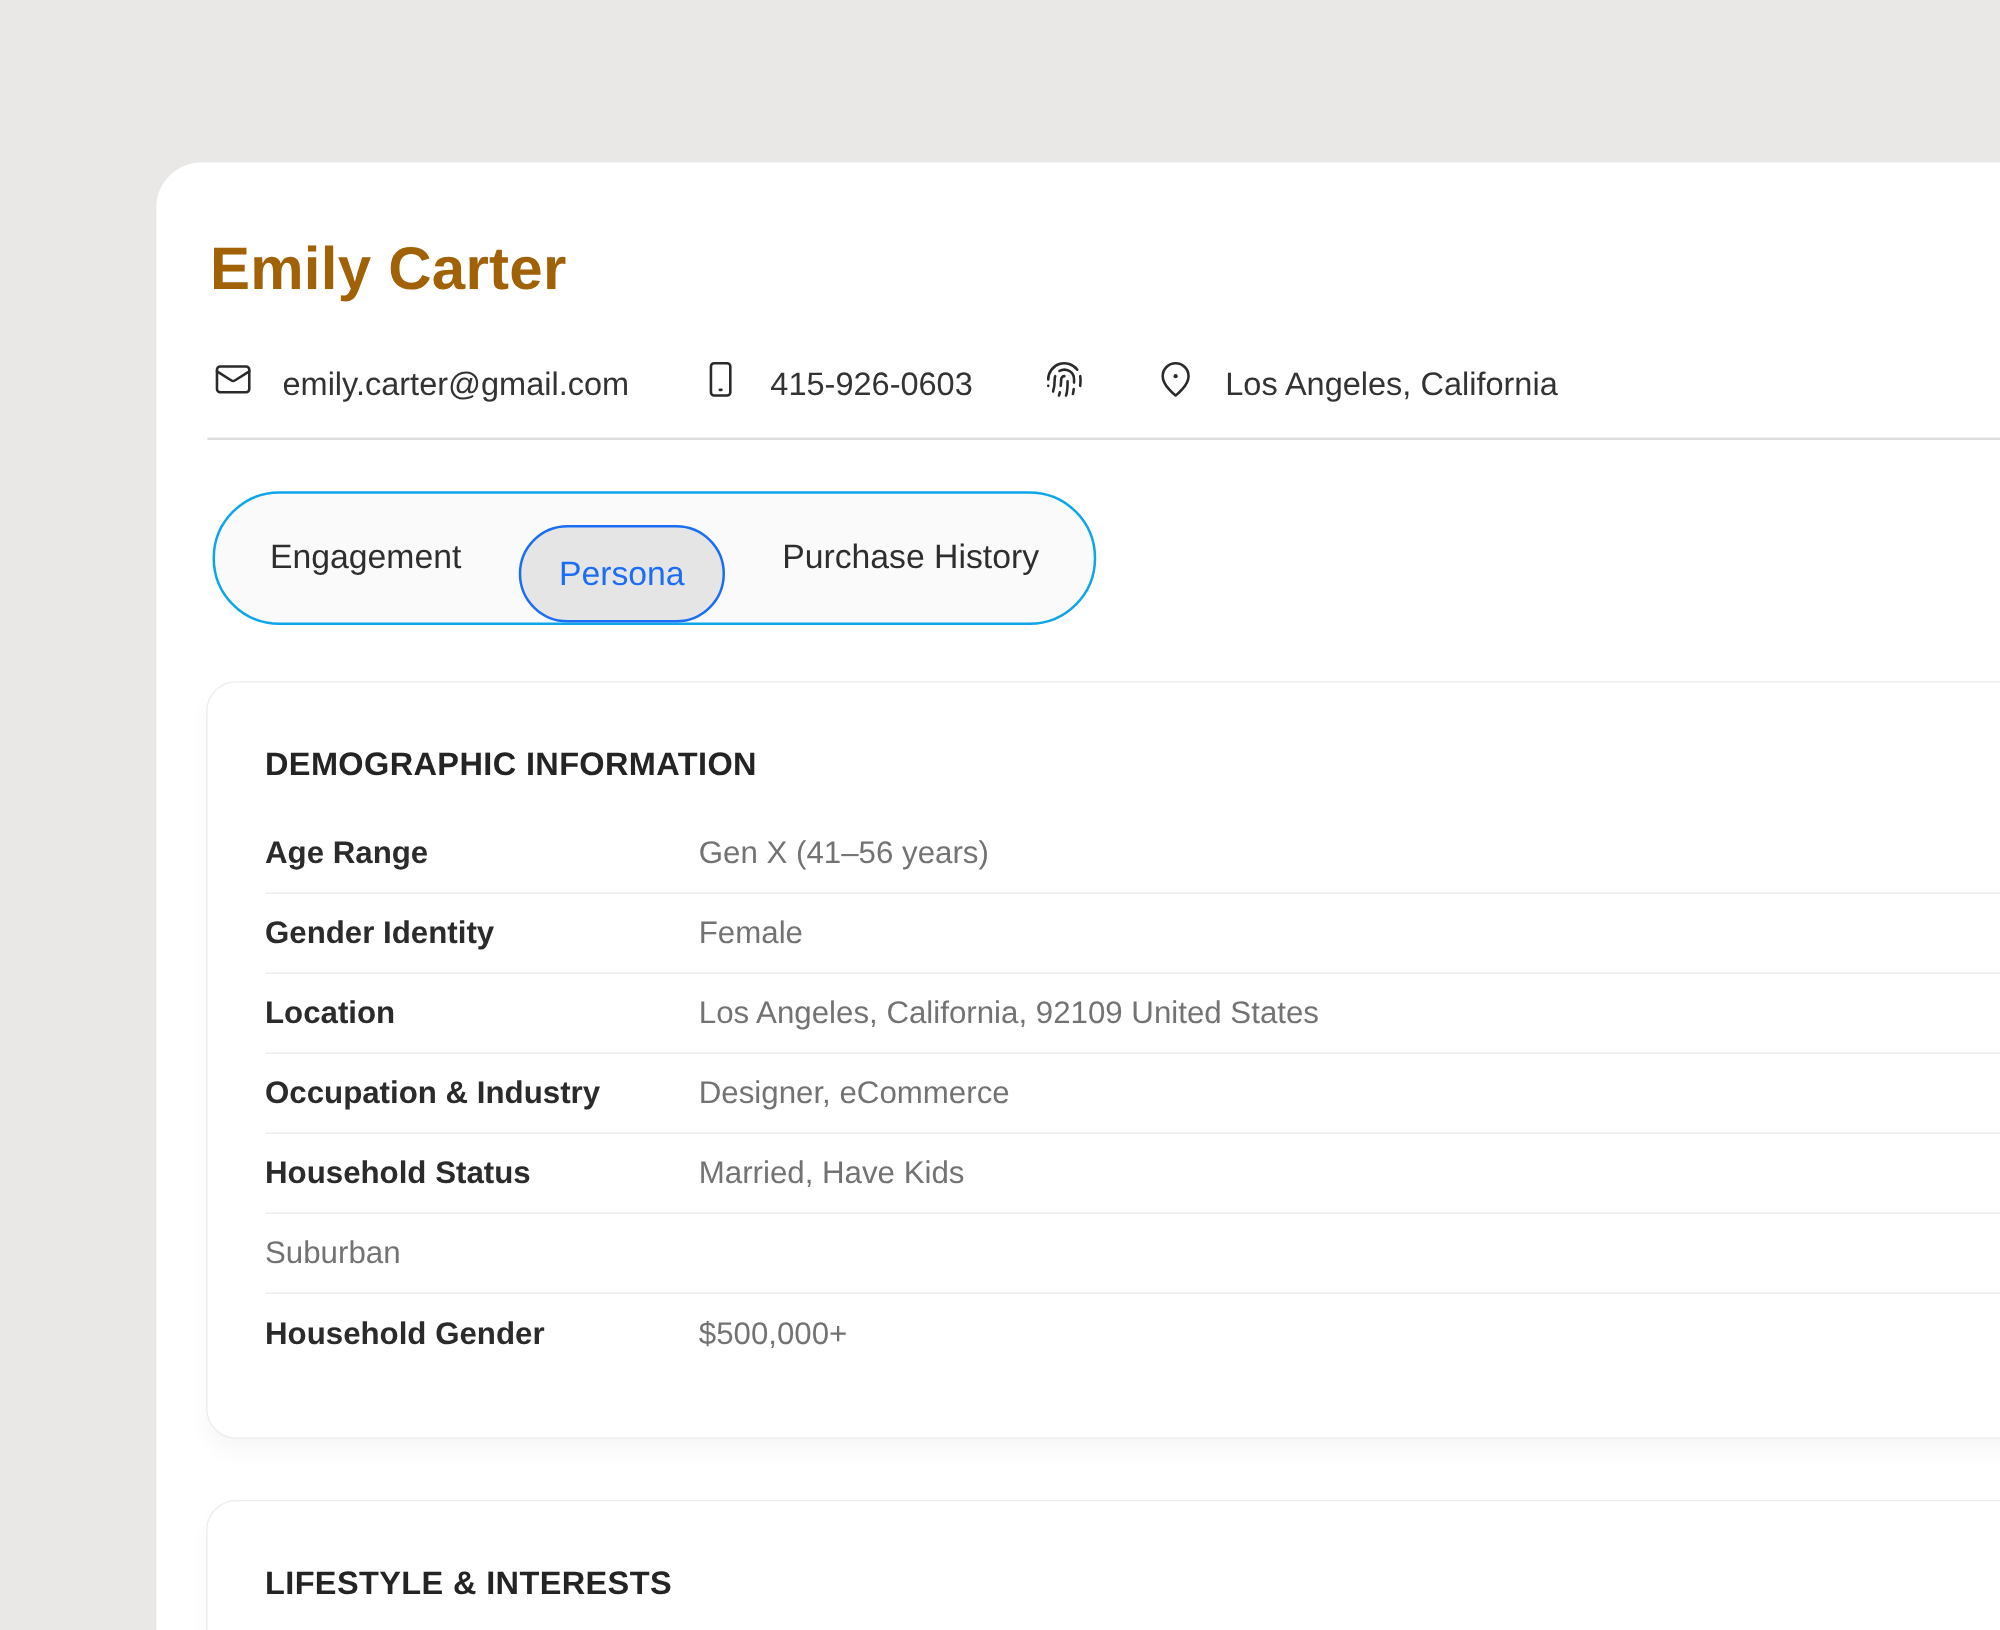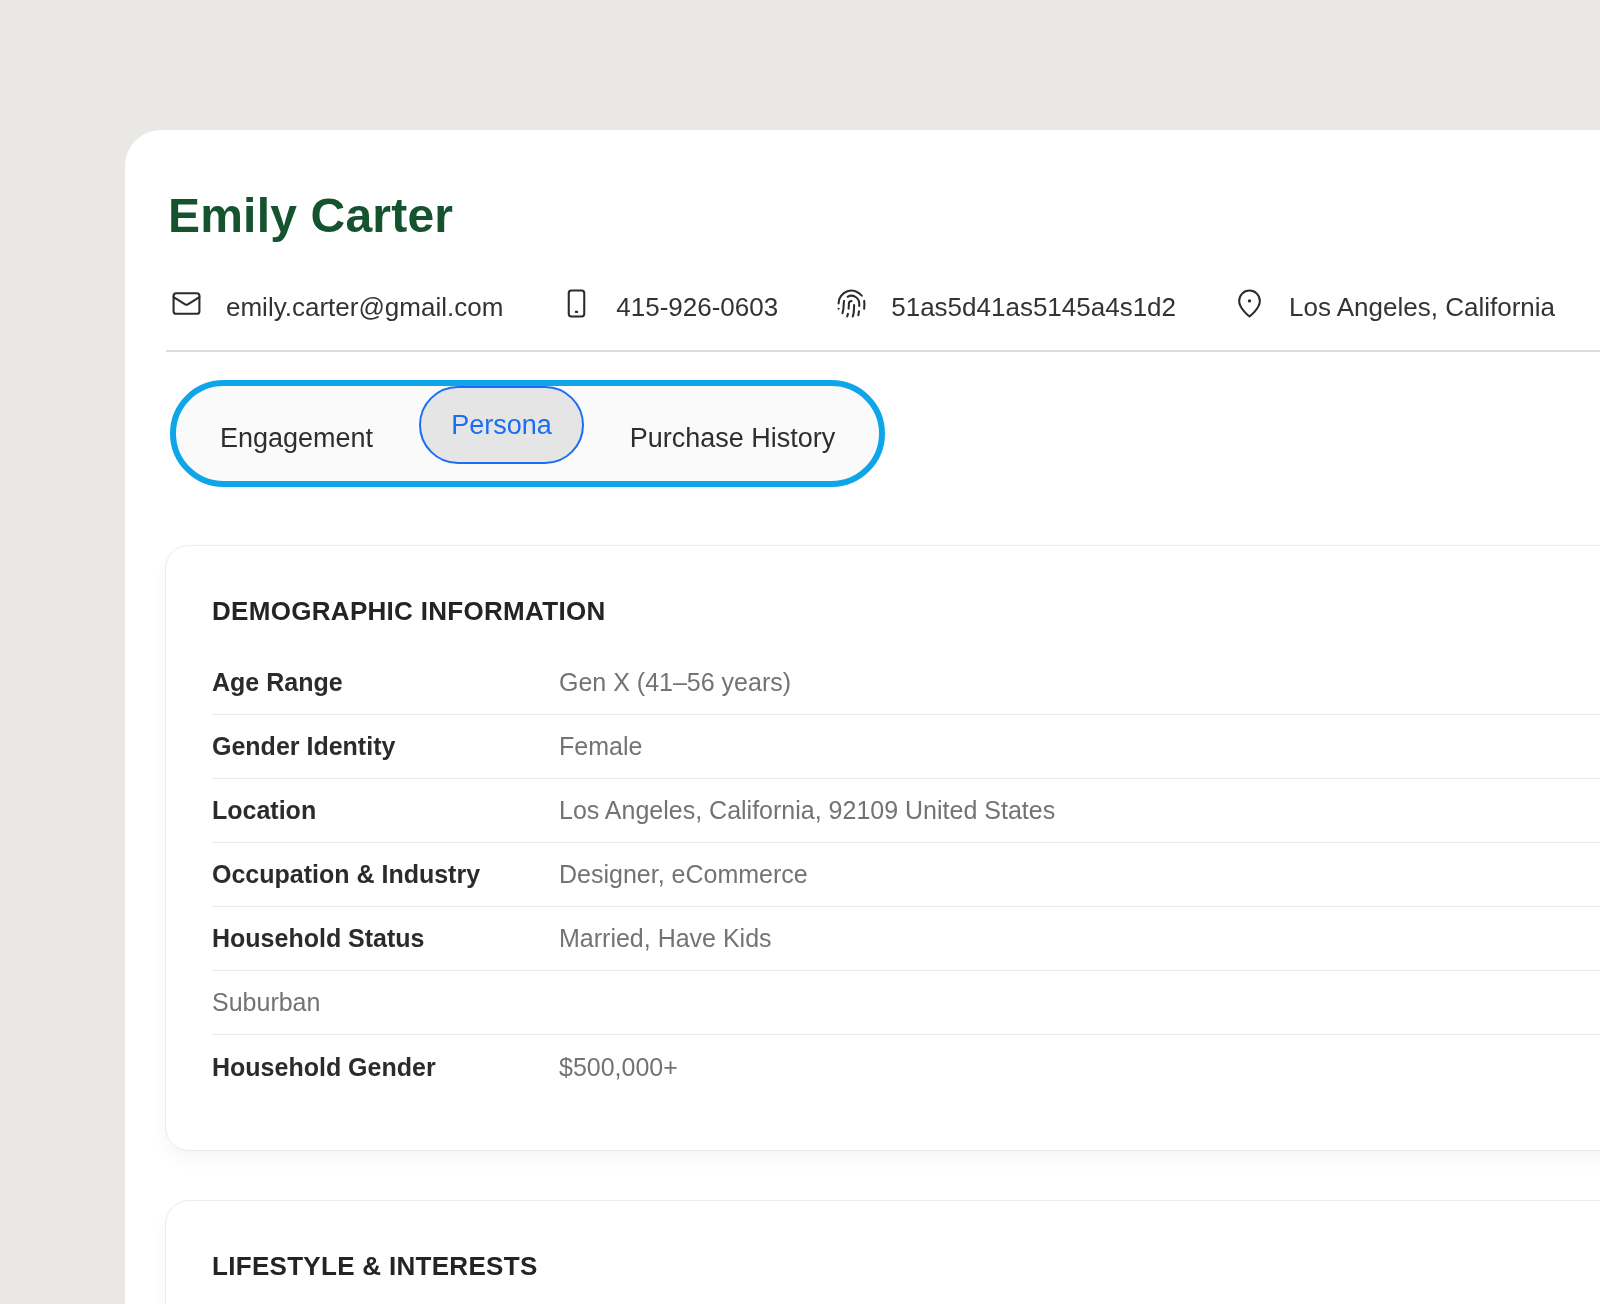--- a/index.html
+++ b/index.html
@@ -12,40 +12,40 @@
   .stage { position:relative; width:1600px; height:1304px; overflow:hidden; }
 
   .main-card {
     position:absolute; left:125px; top:130px;
     width:1530px; height:1320px;
     background:#ffffff; border-radius:36px;
   }
 
   .profile-name {
     position:absolute; left:43px; top:58px;
-    font-size:48px; font-weight:600; color:#14532d; letter-spacing:0.2px;
+    font-size:48px; font-weight:600; color:#a16207; letter-spacing:0.2px;
     white-space:nowrap;
   }
 
   .contact-row {
     position:absolute; left:46px; top:156px; height:42px;
     display:flex; align-items:center; gap:58px; white-space:nowrap;text-align:center;
   }
   .contact-item { display:flex; align-items:center; gap:24px; font-size:26px; color:#333; }
   .contact-item svg { width:31px; height:31px; stroke:#2b2b2b; fill:none; stroke-width:1.6; stroke-linecap:round; stroke-linejoin:round; flex:0 0 auto; }
 
   .header-divider {
     position:absolute; left:41px; top:220px; width:1489px; height:2px;
     background:#dcdcdc; border:none;
   }
 
   .tab-bar {
-    position:absolute; left:45px; top:250px; height:107px;
-    display:inline-flex; align-items:flex-start;
-    background:#fafafa; border:6px solid #0ea5e9; border-radius:54px;
+    position:absolute; left:45px; top:263px; height:107px;
+    display:inline-flex; align-items:flex-end;
+    background:#fafafa; border:2px solid #0ea5e9; border-radius:54px;
   }
   .tab {
     height:105px; display:flex; align-items:center; padding:0 44px;
     font-size:27px; color:#2e2e2e; cursor:pointer; background:transparent;
     border:none; font-family:inherit; white-space:nowrap;
   }
   .tab.active {
     height:78px; padding:0 30px; margin:0 2px;
     background:#e5e5e5; border:2px solid var(--accent); border-radius:44px;
     color:var(--accent);
@@ -108,21 +108,20 @@
               <path d="M14 13.12c0 2.38 0 6.38-1 8.88"></path>
               <path d="M17.29 21.02c.12-.6.43-2.3.5-3.02"></path>
               <path d="M2 12a10 10 0 0 1 18-6"></path>
               <path d="M2 16h.01"></path>
               <path d="M21.8 16c.2-2 .131-5.354 0-6"></path>
               <path d="M5 19.5C5.5 18 6 15 6 12a6 6 0 0 1 .34-2"></path>
               <path d="M8.65 22c.21-.66.45-1.32.57-2"></path>
               <path d="M9 6.8a6 6 0 0 1 9 5.2v2"></path>
             </svg>
         </span>
-        <span>51as5d41as5145a4s1d2</span>
       </div>
       <div class="contact-item">
         <span>
           <svg viewBox="0 0 24 24">
               <path d="M20 10c0 6-8 12-8 12s-8-6-8-12a8 8 0 0 1 16 0Z"></path>
               <circle cx="12" cy="10" r="1.3" fill="#2b2b2b" stroke="none"></circle>
             </svg>
         </span>
         <span>Los Angeles, California</span>
       </div>

